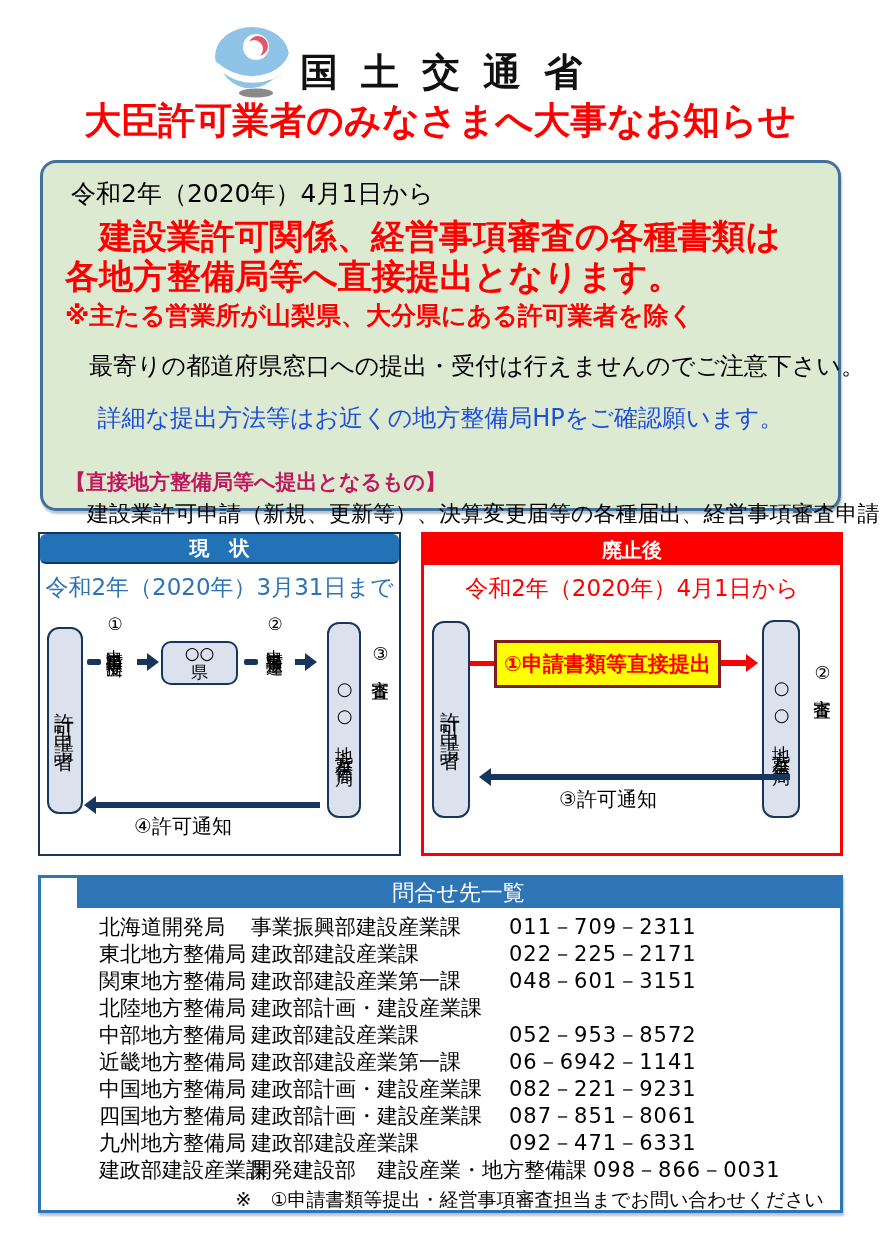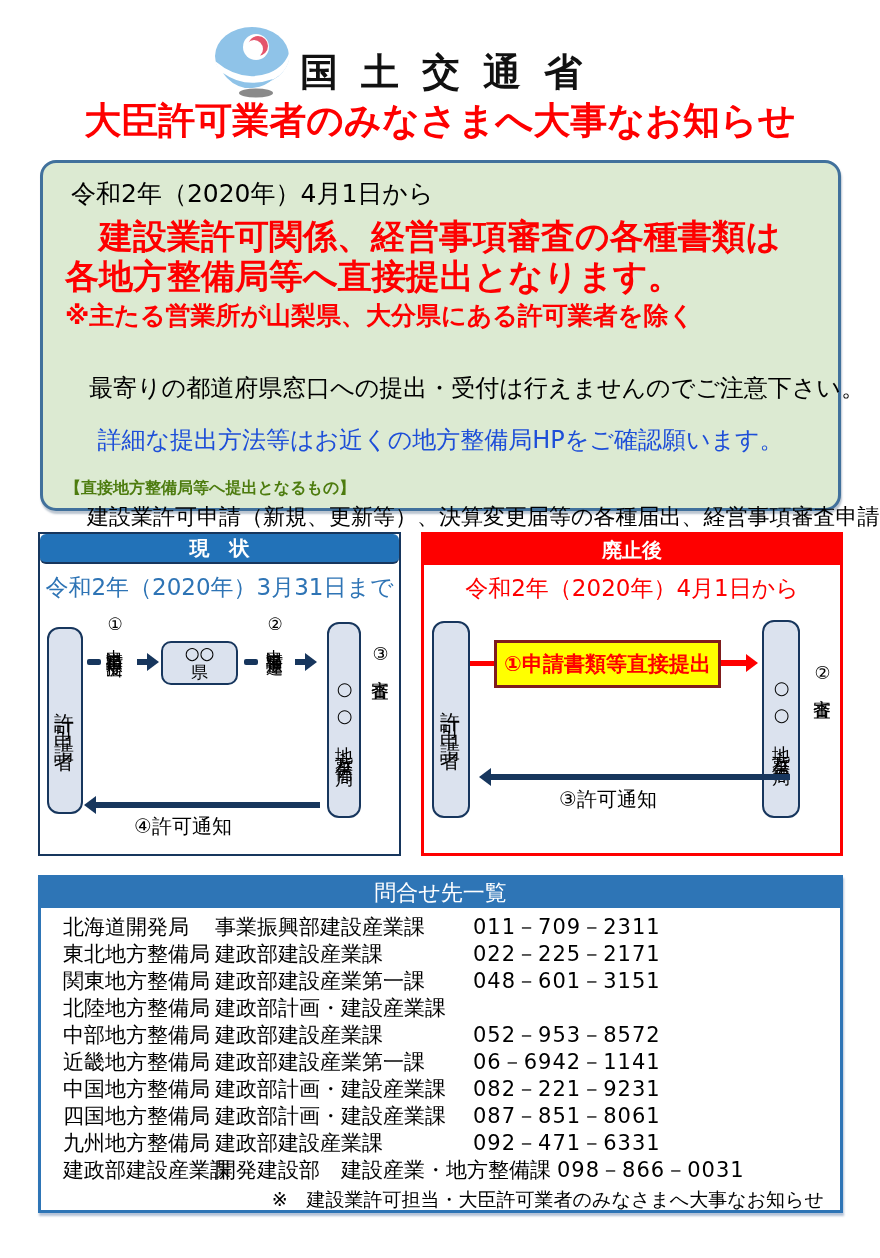--- a/index.html
+++ b/index.html
@@ -27,23 +27,23 @@
   
   .notice {
     position:absolute; left:40px; top:160px; width:801px; height:351px;
     background:#dcead2; border:3px solid #41719c; border-radius:16px;
     padding:14px 22px 0 22px;
     box-shadow:1px 3px 2px rgba(60,90,120,.35);
   }
   .notice-date   { font-size:25px; color:#000; margin-left:6px; }
   .notice-main   { font-size:34px; font-weight:bold; color:#fe0000; line-height:1.18; margin-top:6px; white-space:nowrap; }
   .notice-exception { font-size:25px; font-weight:bold; color:#fe0000; margin-top:3px; }
-  .notice-caution-black { font-size:24px; color:#000; margin-top:40px; white-space:nowrap; }
+  .notice-caution-black { font-size:24px; color:#000; margin-top:18px; white-space:nowrap; }
   .notice-caution-red   { font-size:24px; color:#1d4ed8; margin-top:20px;text-align:center; }
-  .notice-submit-header { font-size:16px; font-weight:bold; color:#4d7c0f; margin-top:22px; }
+  .notice-submit-header { font-size:21px; font-weight:bold; color:#be185d; margin-top:34px; }
   .notice-submit-items  { font-size:22px; color:#000; margin-top:3px; white-space:nowrap; }
 
   
   .diagram { position:absolute; top:532px; }
   .diagram-current { left:38px;  width:363px; height:324px; border:2px solid #17365d; background:#fff; }
   .diagram-after   { left:421px; width:422px; height:324px; border:3px solid #fe0000; background:#fff; }
   .d-header {
     height:30px; display:flex; align-items:center; justify-content:center;
     color:#fff; font-size:20px; font-weight:bold;
   }
@@ -92,20 +92,21 @@
     font-size:21px; font-weight:bold; color:#fe0000; white-space:nowrap;
   }
 
   .flow-label { position:absolute; font-size:20px; color:#000; white-space:nowrap; }
 
   
   .contacts {
     position:absolute; left:38px; top:875px; width:805px; height:338px;
     border:3px solid #2e75b6; background:#fff;
     box-shadow:1px 3px 2px rgba(40,80,140,.35);
+    padding-left:36px;
   }
   .contacts-header {
     height:30px; background:#2e75b6; color:#fff; font-size:22px;
     display:flex; align-items:center; justify-content:center;
   }
   .contacts-body { padding:6px 14px 0 22px; }
   .c-row { display:flex; white-space:nowrap; font-size:21px; line-height:27px; }
   .c-bureau { width:152px; flex:none; }
   .c-dept   { min-width:258px; flex:none; padding-right:6px; }
   .c-phone  { flex:none; letter-spacing:1px; }
@@ -245,17 +246,17 @@
       <div class="c-row">
         <span class="c-bureau">九州地方整備局</span>
         <span class="c-dept">建政部建設産業課</span>
         <span class="c-phone">092－471－6331</span>
       </div>
       <div class="c-row">
         <span class="c-bureau">建政部建設産業課</span>
         <span class="c-dept">開発建設部　建設産業・地方整備課</span>
         <span class="c-phone">098－866－0031</span>
       </div>
-      <div class="contacts-note">※　建設業許可担当・大臣許可業者のみなさまへ大事なお知らせ</div>
+      <div class="contacts-note">※　①申請書類等提出・経営事項審査担当までお問い合わせください</div>
     </div>
   </div>
 
 </div>
 
 </body></html>

